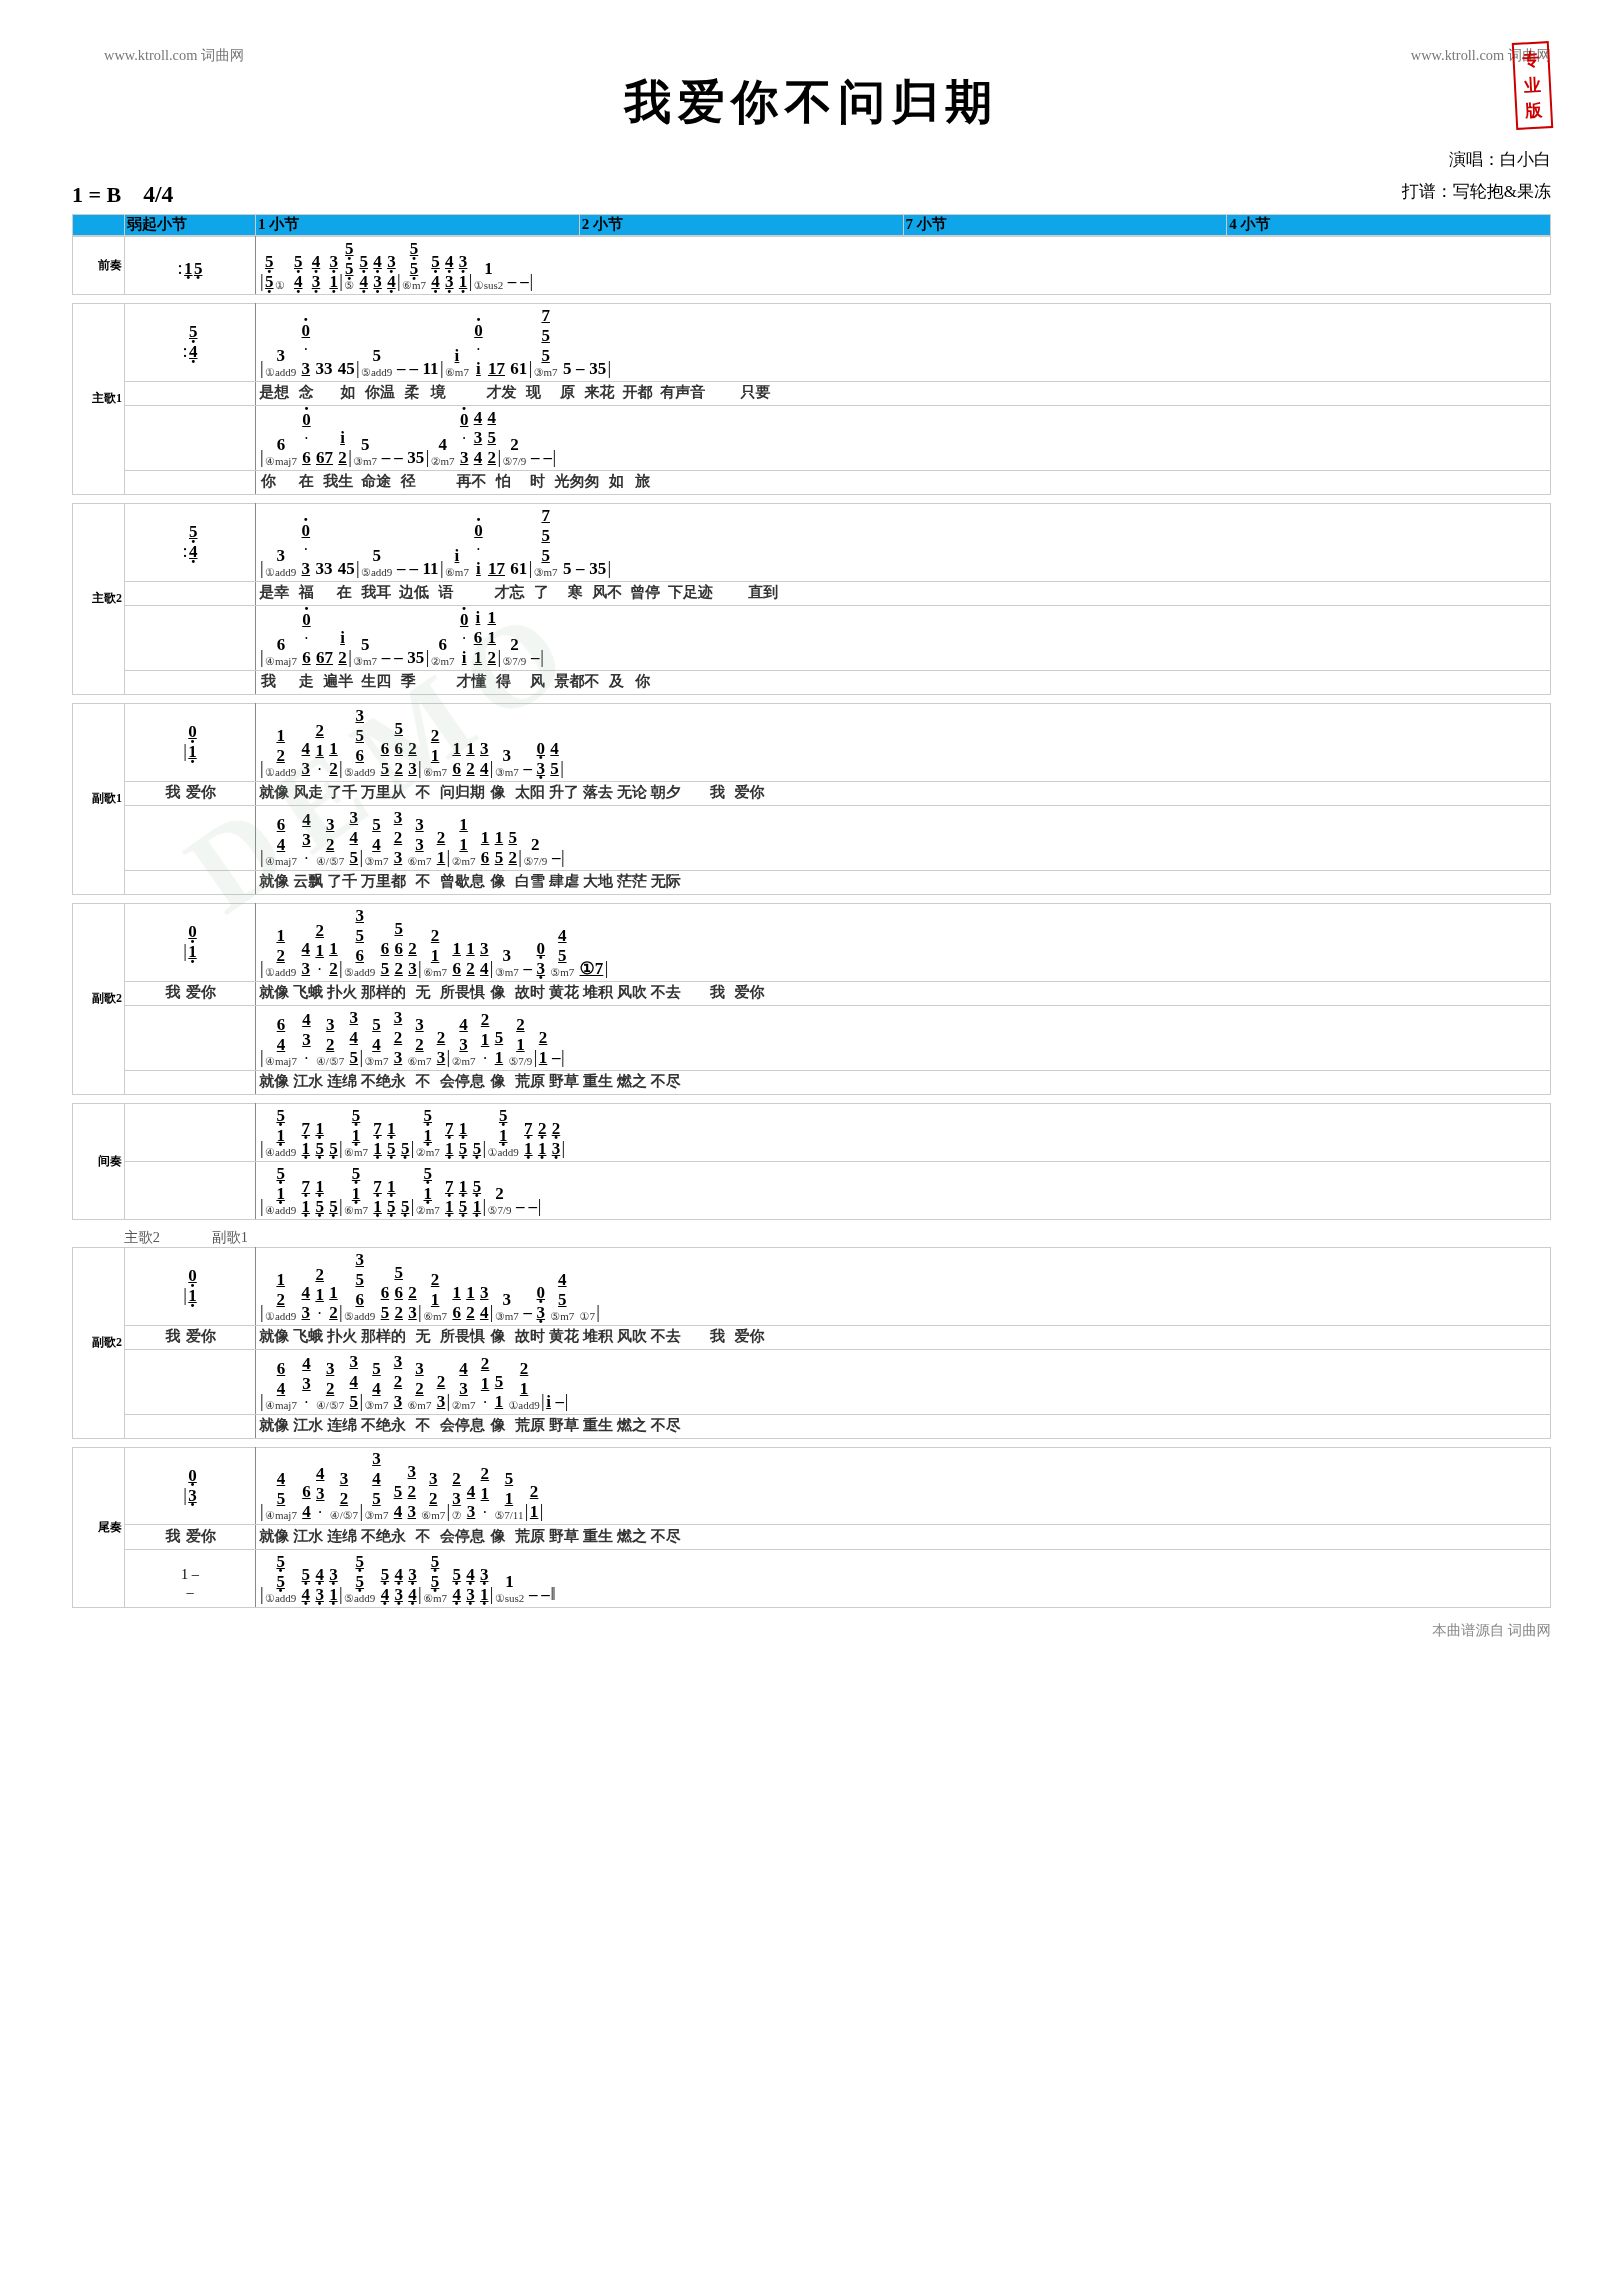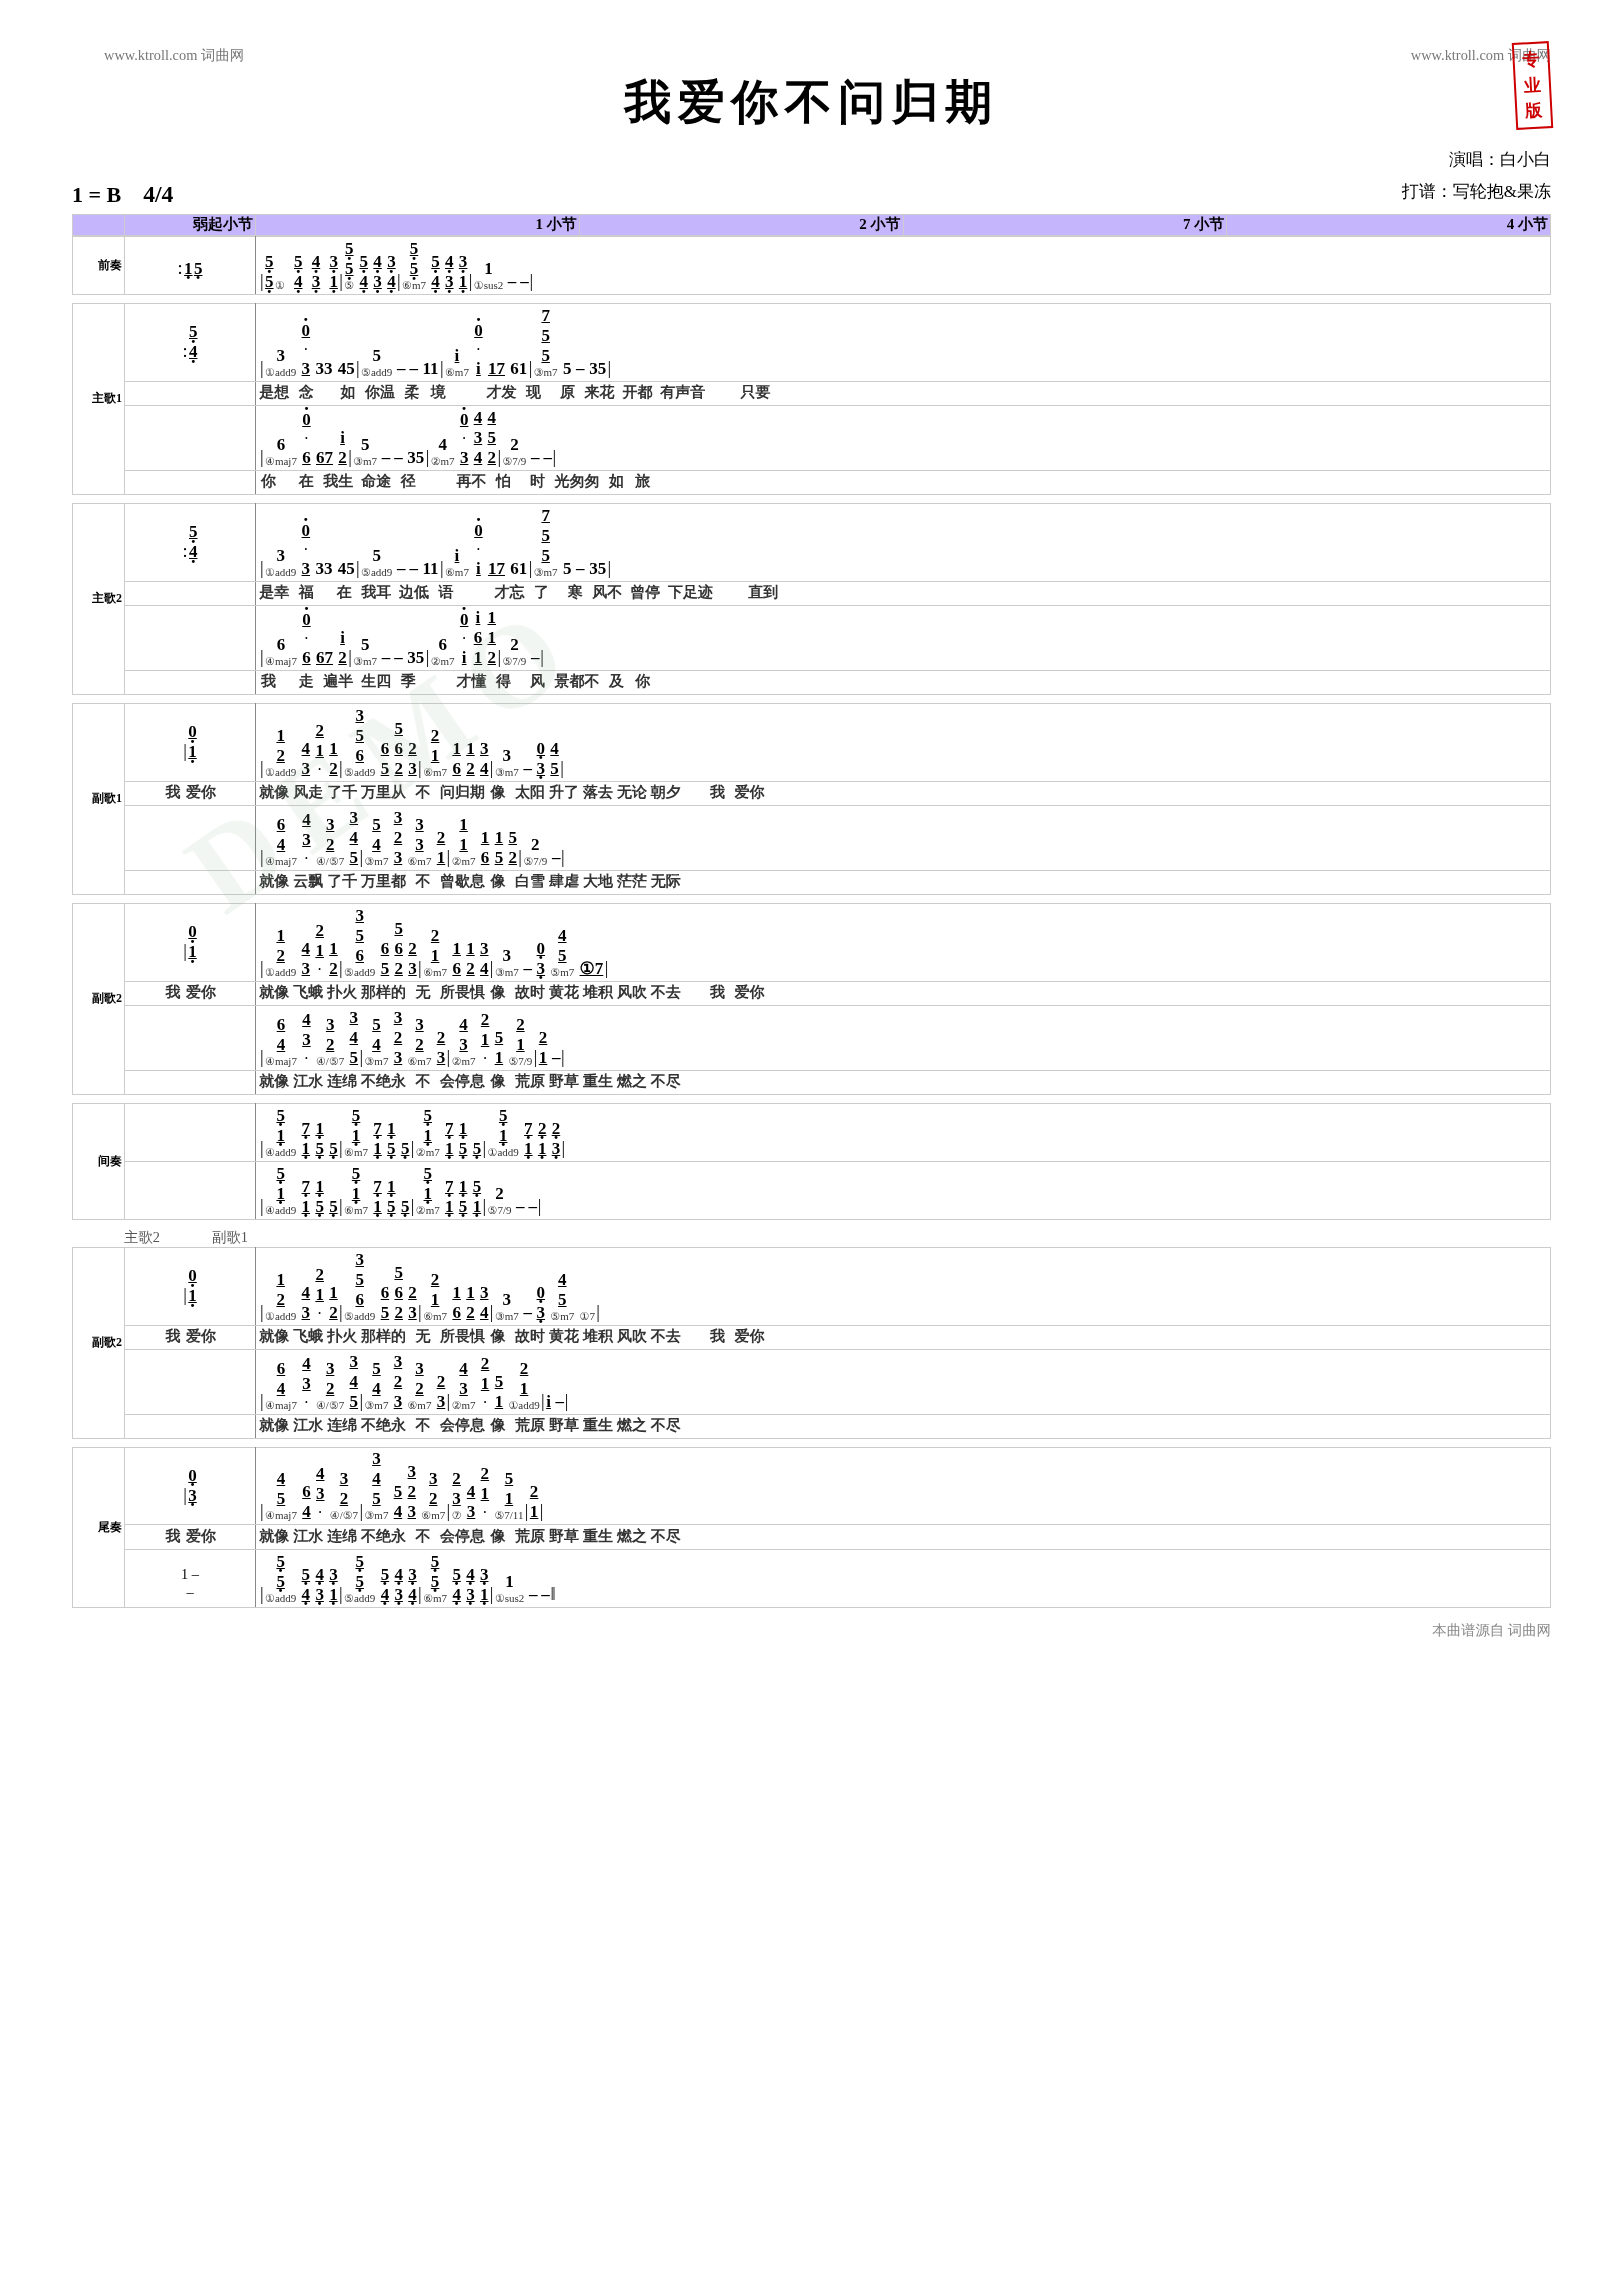--- a/index.html
+++ b/index.html
@@ -79,23 +79,23 @@
       border-collapse: collapse;
       font-size: 15.7px;
       margin-bottom: 0;
     }
     .stbl td, .stbl th {
       border: 0.7px solid #ccc;
       padding: 0.7px 2px;
       vertical-align: middle;
     }
     .stbl .hdr {
-      background: #c4b5fd;
+      background: #0ea5e9;
       font-weight: bold;
-      text-align: right;
+      text-align: left;
       font-size: 15px;
     }
     .stbl .slbl {
       font-weight: bold;
       font-size: 12px;
       text-align: right;
       border: 0.7px solid #ccc;
     }
     
     .ng { 

